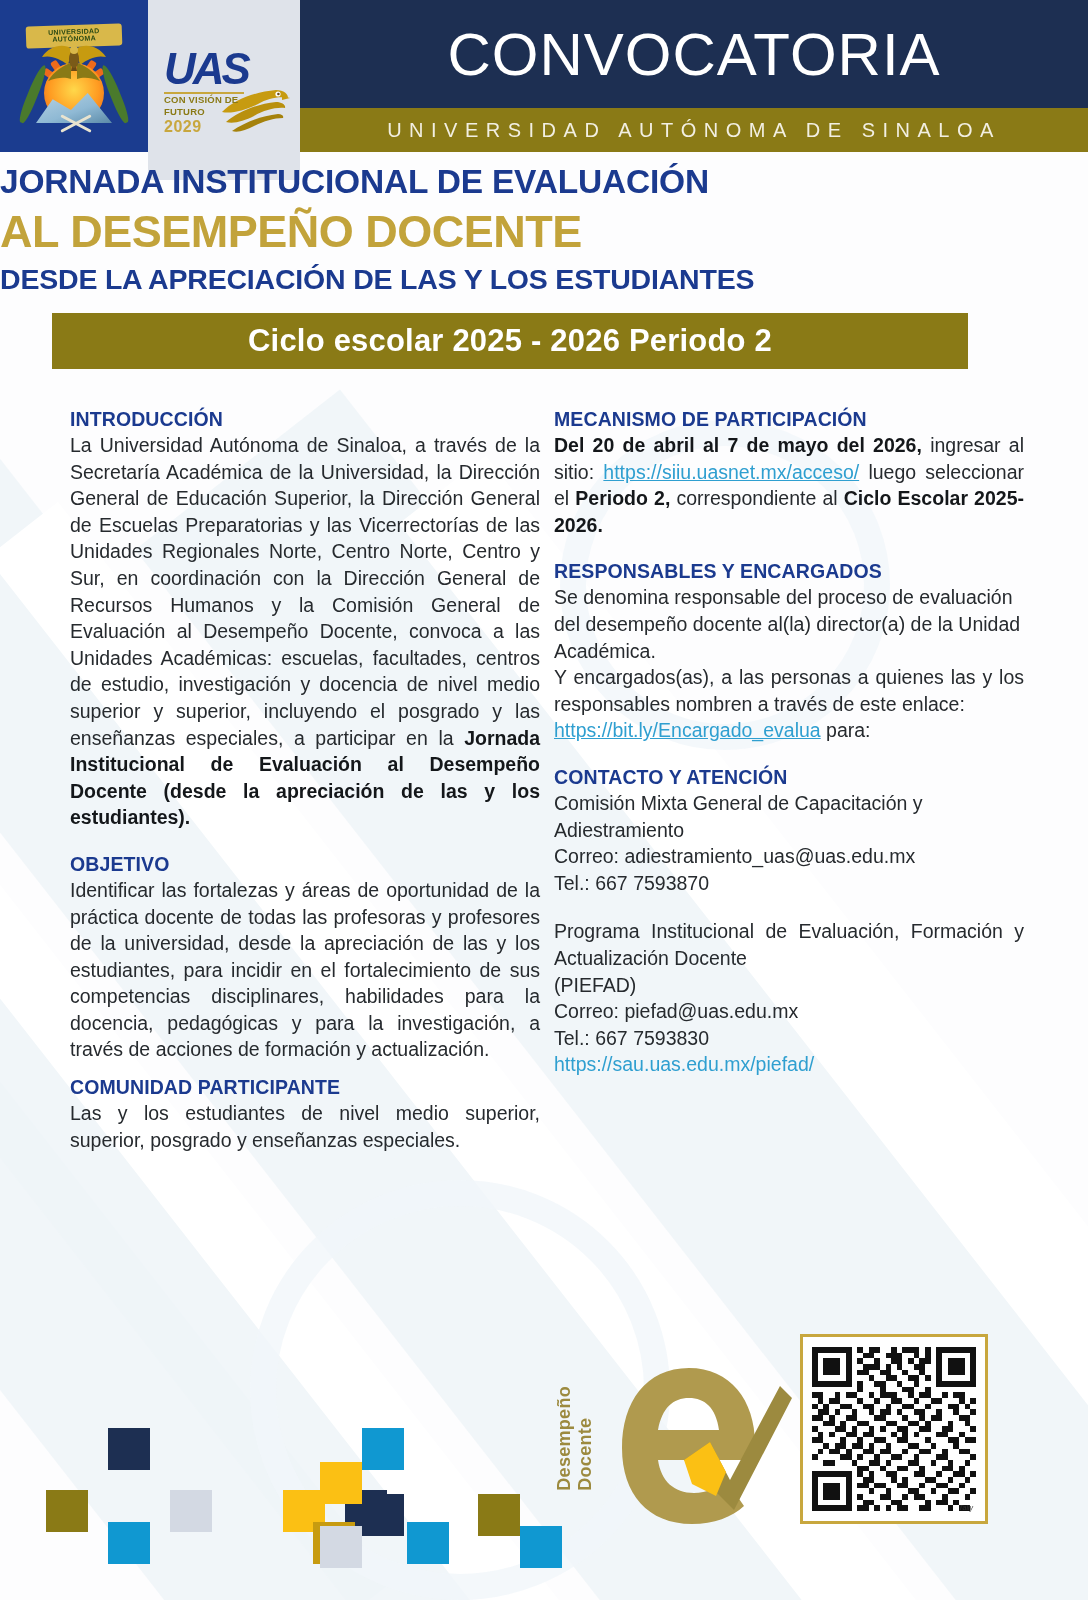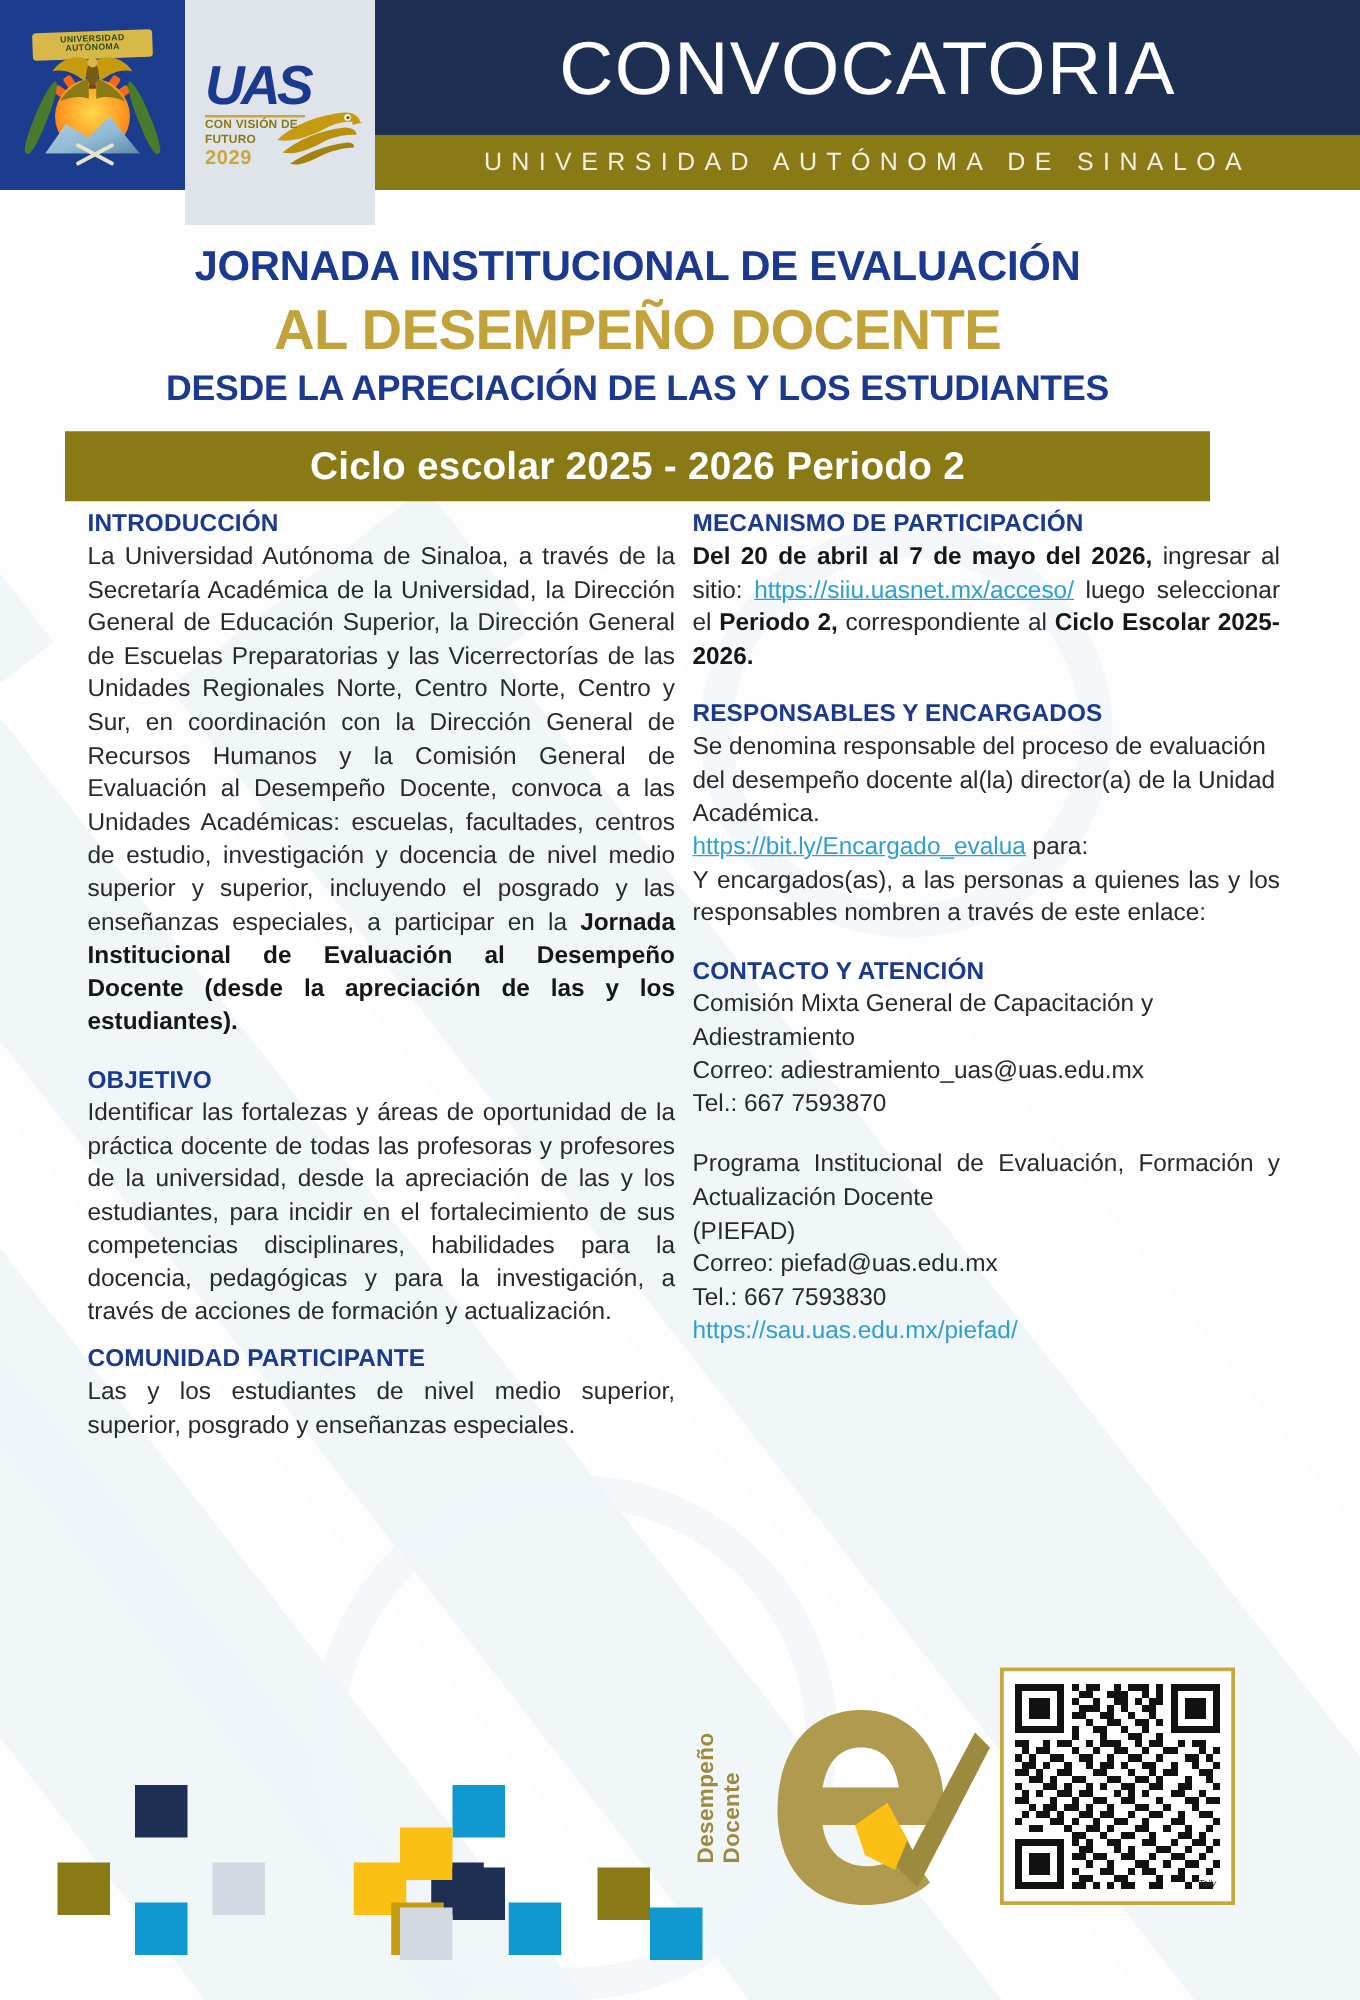--- a/index.html
+++ b/index.html
@@ -53,21 +53,21 @@
   .uas-word{position:absolute;top:8px;left:6px;font-size:44px;font-weight:bold;
     color:#1b3a8f;letter-spacing:-3px;font-style:italic;}
   .uas-vision{position:absolute;top:58px;left:6px;font-size:9.5px;font-weight:bold;color:#8a7a16;
     line-height:11.5px;letter-spacing:.2px;}
   .uas-2029{position:absolute;top:82px;left:6px;font-size:16px;font-weight:bold;color:#c8a73e;
     letter-spacing:.5px;}
   .uas-rule{position:absolute;top:56px;left:6px;width:80px;height:2px;background:#c8a73e;}
   .uas-eagle{position:absolute;top:42px;left:62px;width:70px;height:60px;}
 
   
-  .titleblock{position:absolute;top:160px;left:0;width:1020px;z-index:5;text-align:center;margin-top:32px;}
+  .titleblock{position:absolute;top:160px;left:0;width:1020px;z-index:5;}
   .t1{font-size:33.5px;font-weight:bold;color:#1b3a8f;letter-spacing:-.2px;line-height:44px;}
   .t2{font-size:45px;font-weight:bold;color:#c2a33b;letter-spacing:-.5px;line-height:56px;}
   .t3{font-size:28.5px;font-weight:bold;color:#1b3a8f;letter-spacing:-.2px;line-height:38px;}
   .cyclebar{margin:15px auto 0;width:916px;height:56px;background:#8a7a16;
     display:flex;align-items:center;justify-content:center;}
   .cyclebar span{color:#ffffff;font-size:31px;font-weight:bold;letter-spacing:.2px;}
 
   
   .cols{position:absolute;top:408px;left:0;width:1088px;z-index:5;display:flex;}
   .col-l{width:470px;margin-left:70px;}
@@ -207,22 +207,22 @@
 
   <div class="col-r">
 
     <h3 class="sec">MECANISMO DE PARTICIPACIÓN</h3>
     <p class="body"><b>Del 20 de abril al 7 de mayo del 2026,</b><span> ingresar al sitio: </span><a class="lnk" href="#">https://siiu.uasnet.mx/acceso/</a><span> luego seleccionar el </span><b>Periodo 2,</b><span> correspondiente al </span><b>Ciclo Escolar 2025-2026.</b></p>
 
     <div class="gap"></div>
 
     <h3 class="sec">RESPONSABLES Y ENCARGADOS</h3>
     <p class="body nojust">Se denomina responsable del proceso de evaluación del desempeño docente al(la) director(a) de la Unidad Académica.</p>
+    <p class="body"><span>Y encargados(as), a las personas a quienes las y los responsables nombren a través de este enlace:</span></p>
     <p class="body nojust"><a class="lnk" href="#">https://bit.ly/Encargado_evalua</a><span> para:</span></p>
-    <p class="body"><span>Y encargados(as), a las personas a quienes las y los responsables nombren a través de este enlace:</span></p>
 
 
     <div class="gap"></div>
 
     <h3 class="sec">CONTACTO Y ATENCIÓN</h3>
     <p class="body">Comisión Mixta General de Capacitación y</p>
     <p class="body nojust">Adiestramiento</p>
     <p class="body nojust">Correo: adiestramiento_uas@uas.edu.mx</p>
     <p class="body nojust">Tel.: 667 7593870</p>
 

